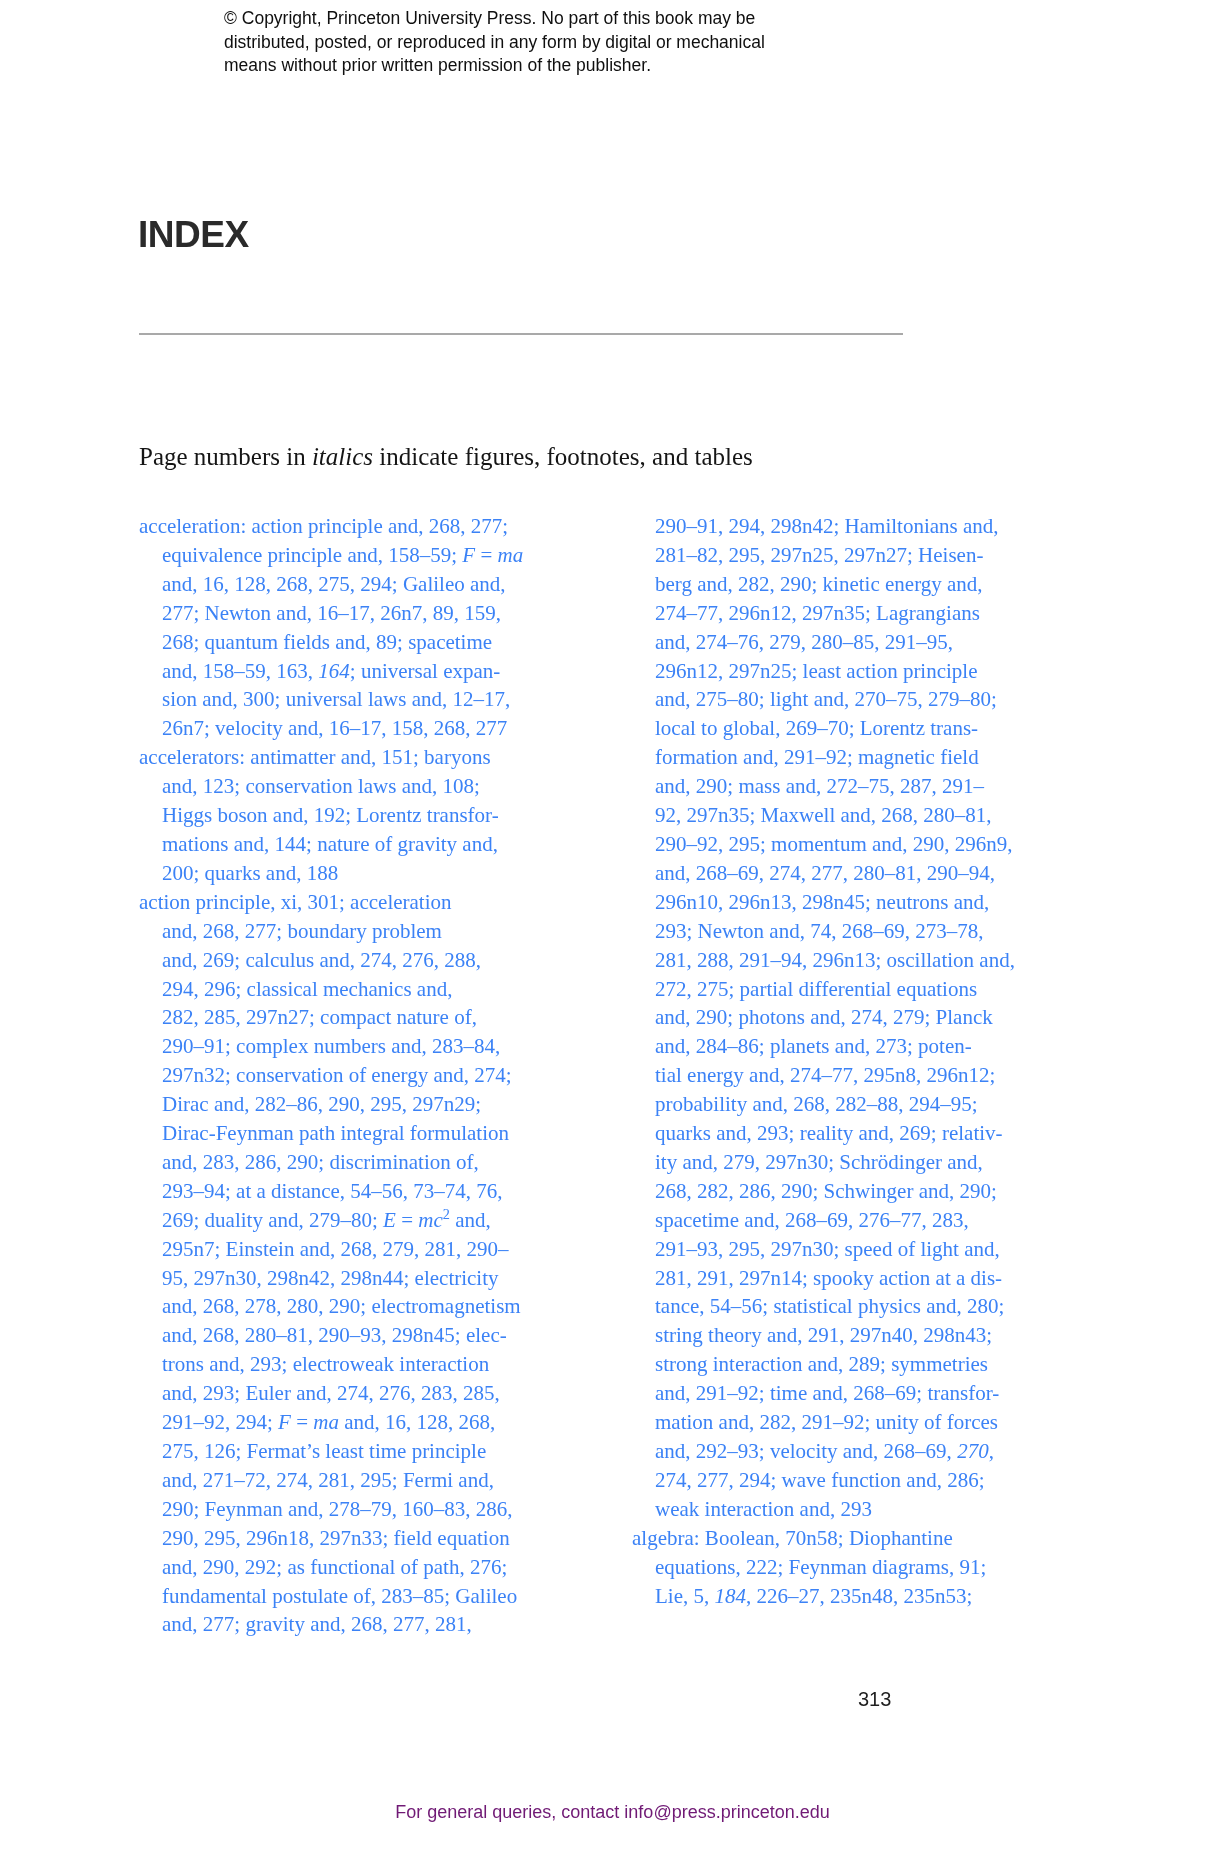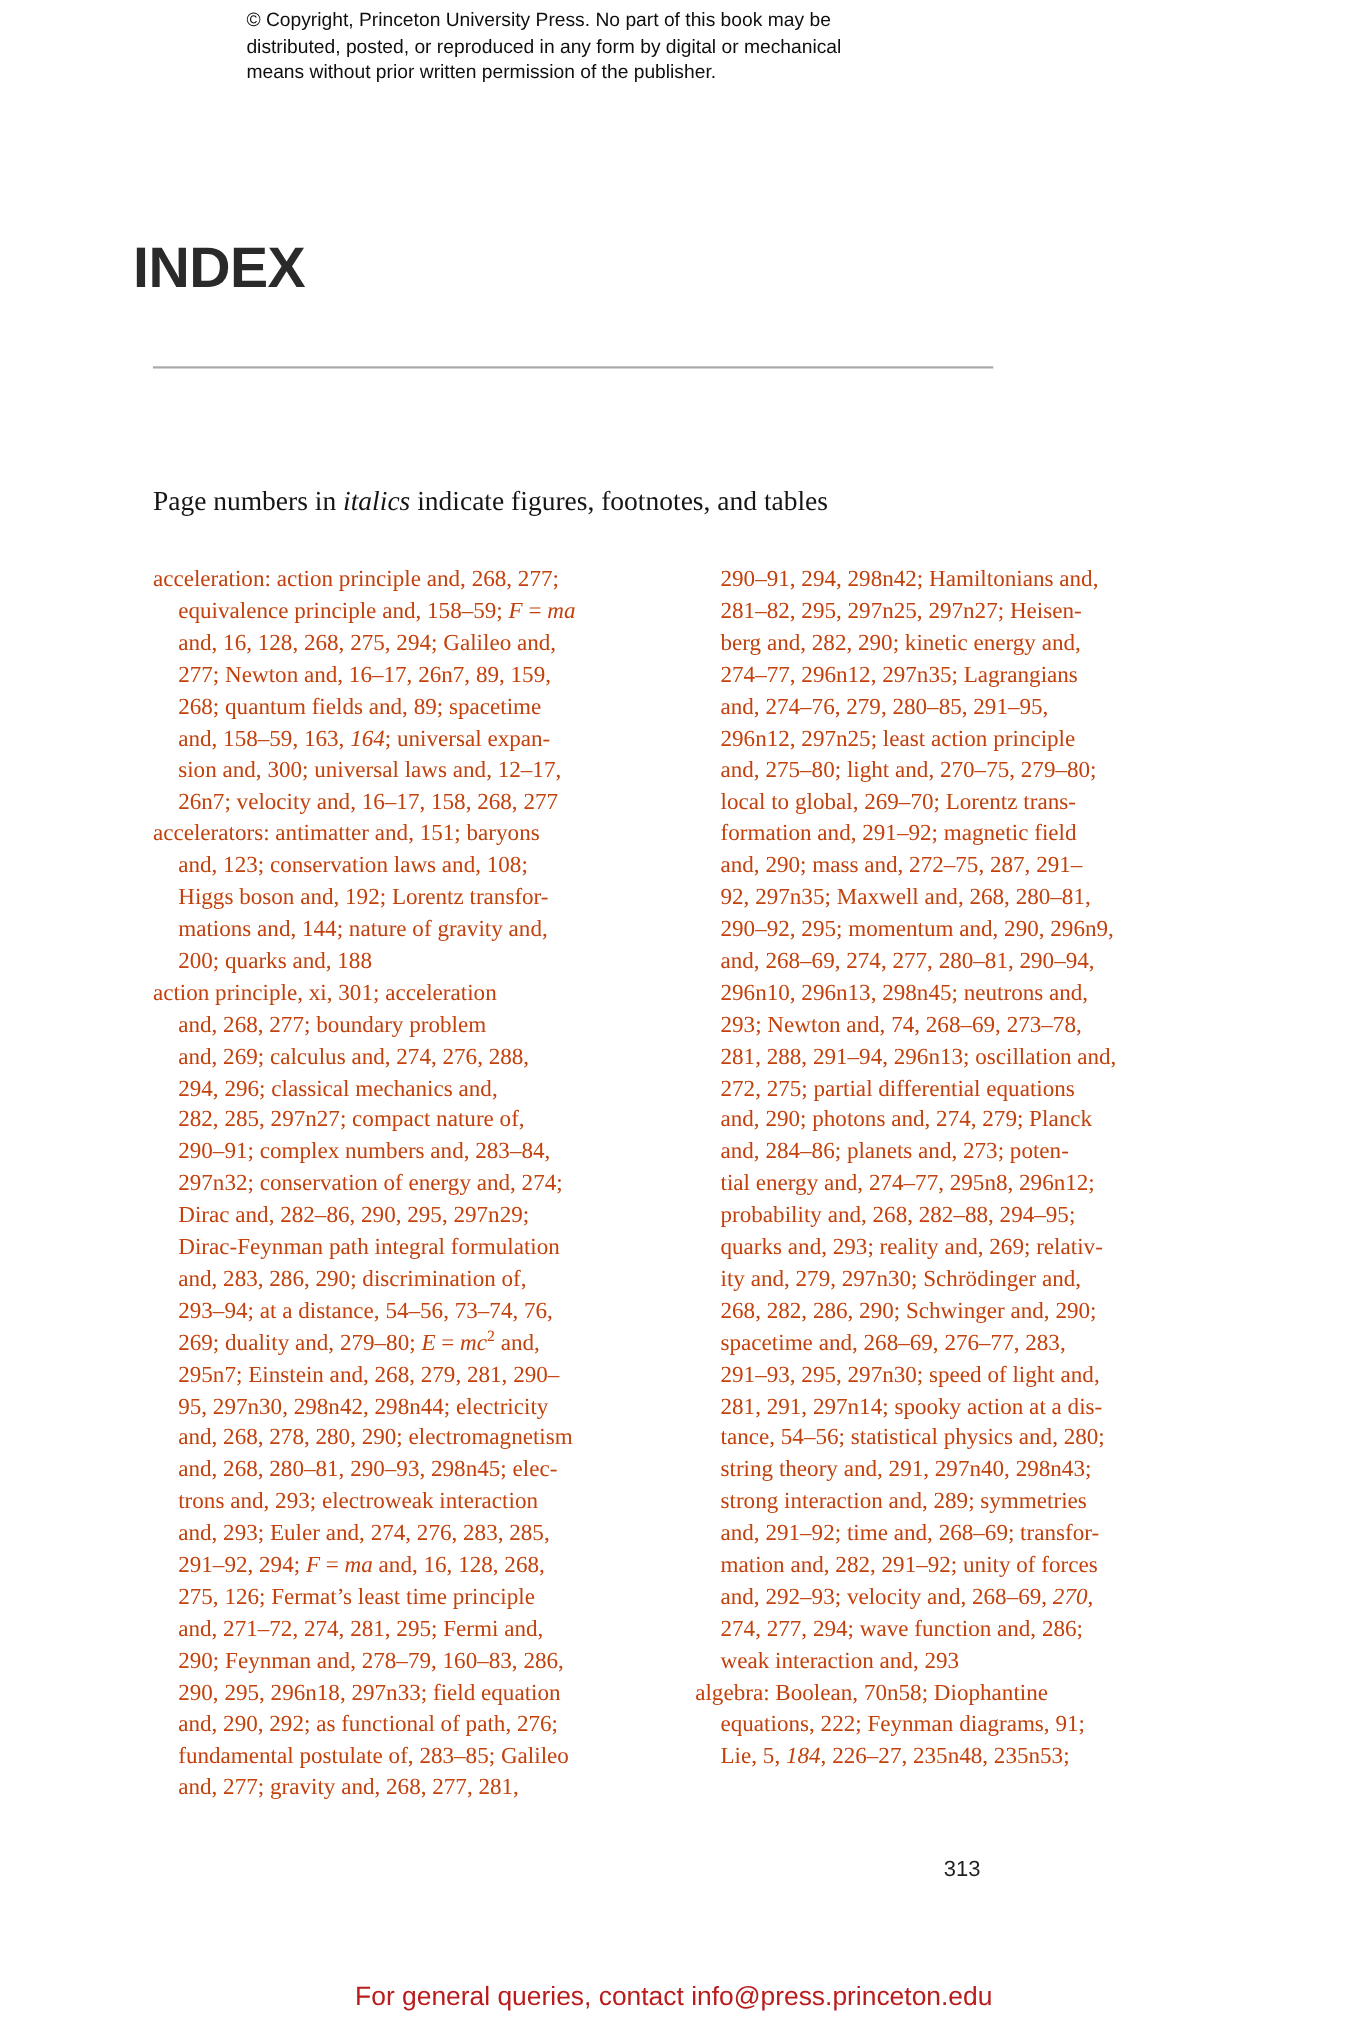--- a/index.html
+++ b/index.html
@@ -11,52 +11,52 @@
     color:#1b1b1b;
     overflow:hidden;
   }
   .copyright{
     position:absolute;left:224px;top:7px;width:620px;
     font-family:"Liberation Sans",sans-serif;
     font-size:17.5px;line-height:23.5px;color:#0f0f0f;
     white-space:pre-line;
   }
   .title{
-    position:absolute;left:121px;top:214px;
+    position:absolute;left:138px;top:214px;
     font-family:"Liberation Sans",sans-serif;
-    font-size:52px;font-weight:700;letter-spacing:-0.5px;
+    font-size:37px;font-weight:700;letter-spacing:-0.5px;
     color:#2a2a2a;
   }
   .rule{
     position:absolute;left:139px;top:333px;width:764px;height:2px;
     background:#a9a9a9;
   }
   .note{
     position:absolute;left:139px;top:443px;
     font-size:25px;color:#151515;
   }
   .col{
     position:absolute;top:512px;
-    font-size:21px;line-height:28.9px;color:#c2410c;
+    font-size:21px;line-height:28.9px;color:#3b82f6;
   }
   .col-left{left:139px;width:402px;}
   .col-right{left:632px;width:452px;}
   .iline{white-space:nowrap;}
   .iline.ind{padding-left:23px;}
   .iline sup{font-size:0.68em;line-height:0;}
   .folio{
     position:absolute;left:858px;top:1688px;
     font-family:"Liberation Sans",sans-serif;
     font-size:20px;font-weight:400;color:#1f1f1f;
   }
   .footer{
     position:absolute;left:0;right:0;top:1802px;
     text-align:center;
     font-family:"Liberation Sans",sans-serif;
-    font-size:24px;color:#b91c1c;
+    font-size:18px;color:#701a75;
   }
 </style>
 </head>
 <body>
 
 <div class="page">
   <div class="copyright">© Copyright, Princeton University Press. No part of this book may be
 distributed, posted, or reproduced in any form by digital or mechanical
 means without prior written permission of the publisher.</div>
 

